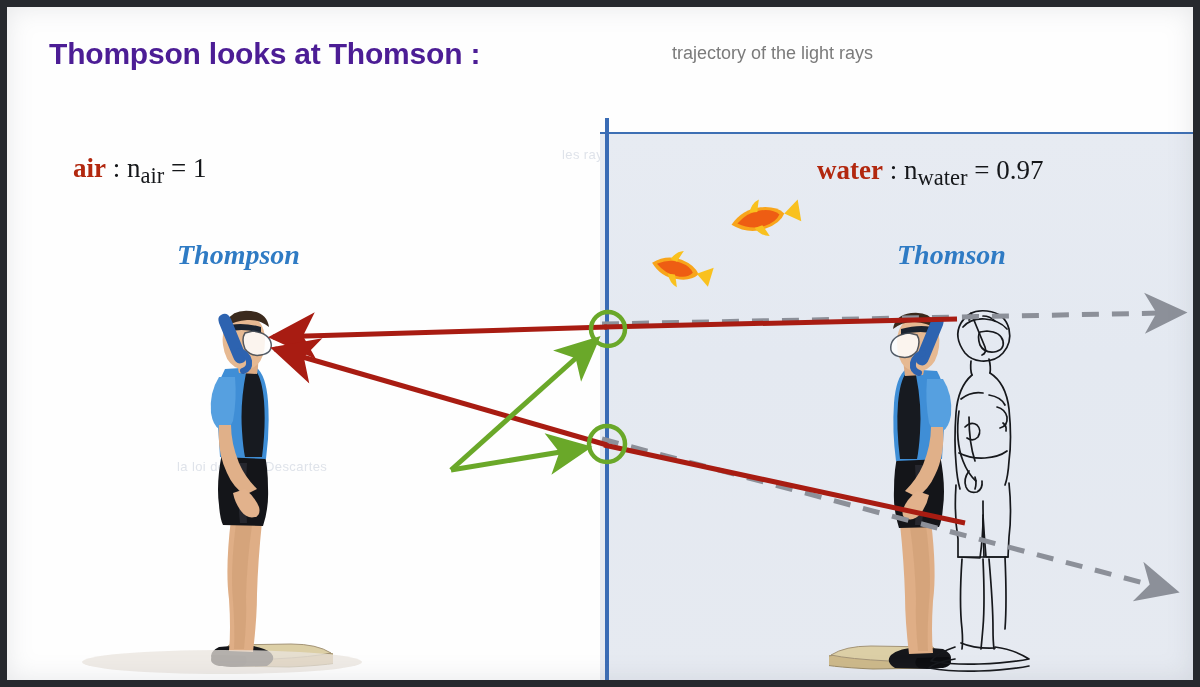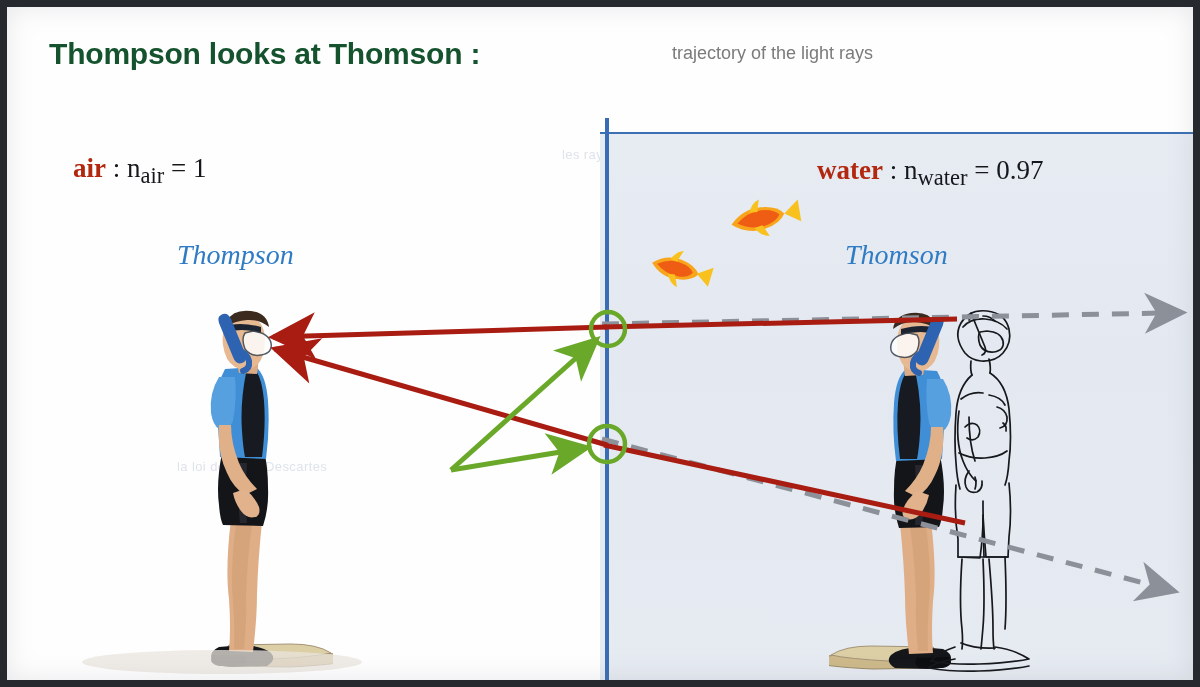--- a/index.html
+++ b/index.html
@@ -48,41 +48,41 @@
     box-sizing:border-box;
   }
   #water-surface-line{
     position:absolute;left:598px;top:111px;width:4px;height:569px;
     background:#3a6cb5;
   }
 
   
   #title{
     position:absolute;left:42px;top:30px;
-    font-size:30px;font-weight:bold;color:#14532d;
+    font-size:30px;font-weight:bold;color:#4c1d95;
     letter-spacing:-.2px;white-space:nowrap;
   }
   #subtitle{
     position:absolute;left:665px;top:36px;
     font-size:18px;color:#7b7b7b;white-space:nowrap;
   }
   .medium-label{
     position:absolute;font-family:"Liberation Serif",serif;white-space:nowrap;
   }
   #air-label{left:66px;top:146px;font-size:27px;}
   #water-label{left:810px;top:148px;font-size:27px;}
   .medium-name{color:#b2280f;font-weight:bold;}
   .medium-eq{color:#15171a;}
   .person-name{
     position:absolute;font-family:"Liberation Serif",serif;
-    font-style:italic;font-weight:normal;font-size:28px;
+    font-style:italic;font-weight:bold;font-size:28px;
     color:#2f7bc4;white-space:nowrap;
   }
   #thompson-name{left:170px;top:232px;}
-  #thomson-name{left:838px;top:232px;}
+  #thomson-name{left:890px;top:232px;}
   #snell-law{
     position:absolute;left:318px;top:474px;
     font-size:28px;color:#1a1a1a;line-height:1.14;
     white-space:pre;
   }
 
   
   #overlay{position:absolute;left:0;top:0;width:1186px;height:673px;}
 
   

